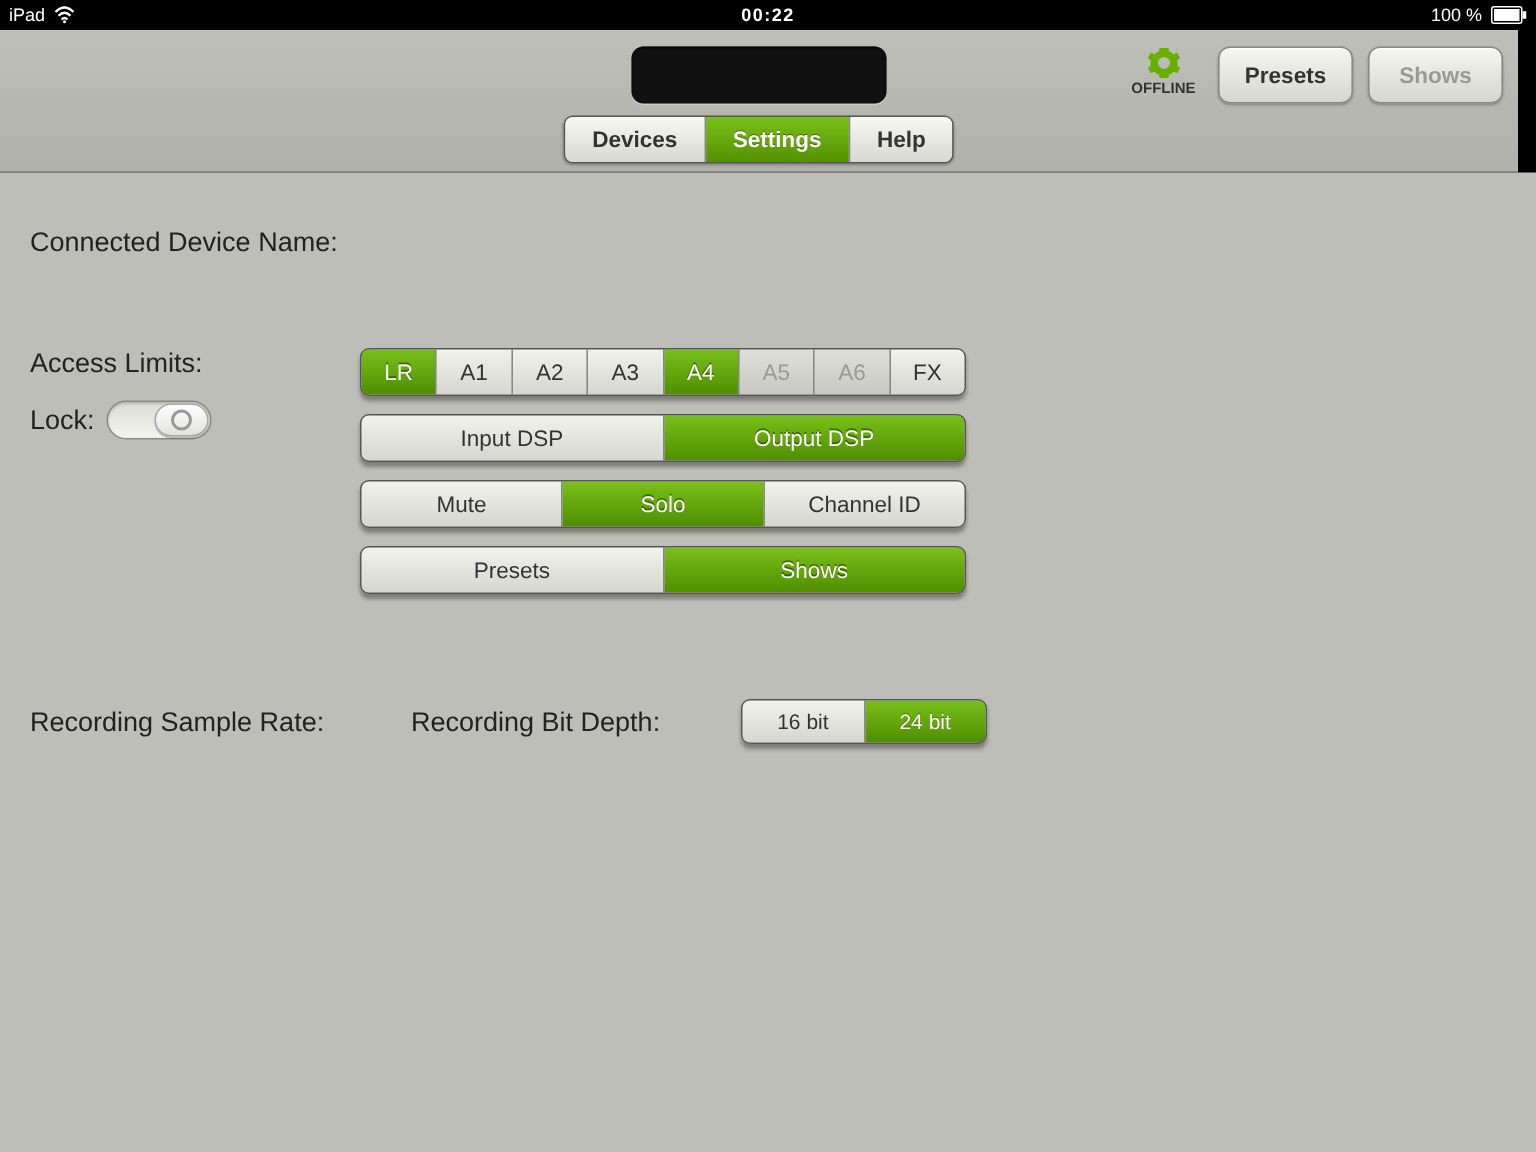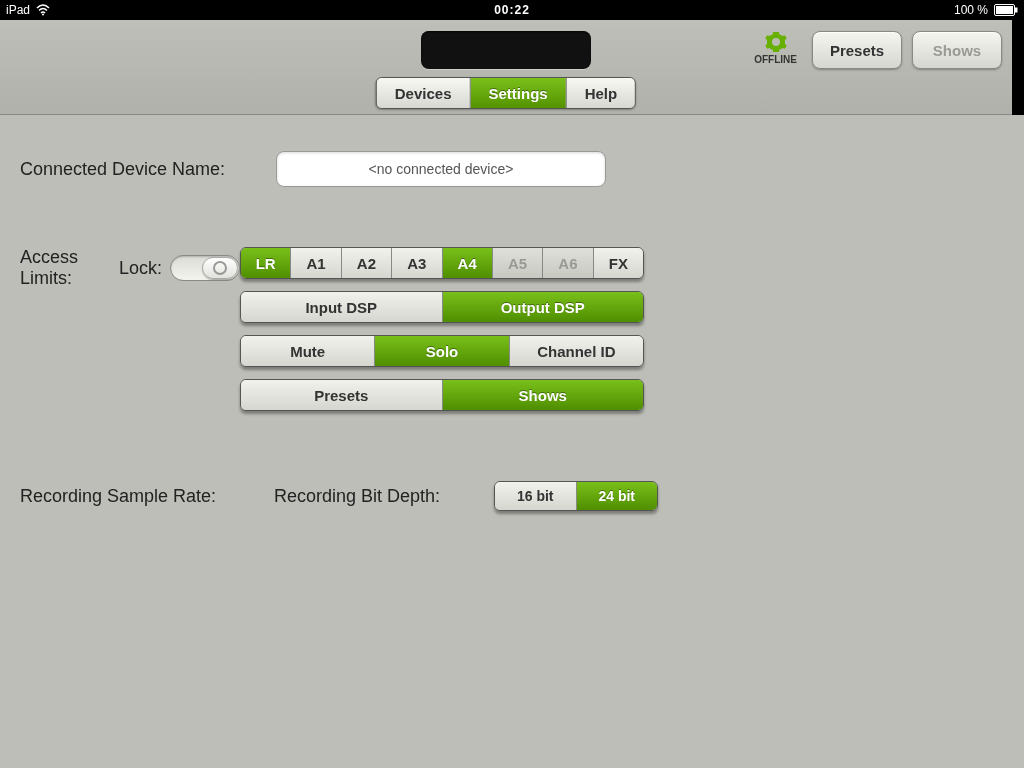--- a/index.html
+++ b/index.html
@@ -74,21 +74,21 @@
   .device-row { margin-top: 36px; gap: 36px; }
   .device-input {
     width: 330px; height: 36px; background: #fff; border: 1px solid #999; border-radius: 8px;
     display: flex; align-items: center; justify-content: center;
     color: #555; font-size: 14px;
     box-shadow: inset 0 1px 3px rgba(0,0,0,0.15);
   }
 
   
   .access-block { margin-top: 60px; }
-  .access-left { width: 240px; padding-left: 20px; display: flex; flex-direction: row; gap: 14px; }
+  .access-left { width: 240px; padding-left: 20px; display: flex; flex-direction: column; gap: 14px; }
   .access-right { display: flex; flex-direction: column; gap: 12px; }
 
   .lock-row { display: flex; align-items: center; gap: 8px; font-size: 18px; color: #222; }
   .lock-switch {
     width: 70px; height: 26px; background: linear-gradient(#dcdcd6,#f4f4ee);
     border: 1px solid #8a8a84; border-radius: 14px; position: relative;
     box-shadow: inset 0 1px 2px rgba(0,0,0,0.2);
   }
   .lock-knob {
     position: absolute; right: 1px; top: 1px; width: 36px; height: 22px;
@@ -100,21 +100,21 @@
 
   
   .seg {
     display: flex; border: 1px solid #555; border-radius: 6px; overflow: hidden; width: 404px;
     box-shadow: 0 3px 3px rgba(0,0,0,0.35);
   }
   .seg.seg-8 .seg-btn { flex: 1; }
   .seg-btn {
     height: 30px; display: flex; align-items: center; justify-content: center;
     background: linear-gradient(#f2f2ec,#d6d6d0);
-    font-weight: bold; font-size: 15px; color: #333;
+    font-weight: normal; font-size: 15px; color: #333;
     border-left: 1px solid #888; flex: 1; min-width: 0;
   }
   .seg-btn:first-child { border-left: none; }
   .seg-btn.active { background: linear-gradient(#79c01a,#4f8e00); color: #fff; text-shadow: 0 -1px 0 rgba(0,0,0,0.4); }
   .seg-btn.dim { color: #9a9a94; background: linear-gradient(#e0e0da,#c8c8c2); }
 
   .seg-wide .seg-btn { flex: 1; }
   .seg-3 .seg-btn { flex: 1; }
 
   
@@ -171,23 +171,20 @@
     <div class="tab-btn">Devices</div>
     <div class="tab-btn active">Settings</div>
     <div class="tab-btn">Help</div>
   </div>
 </div>
 
 <div class="content">
 
   <div class="row device-row">
     <div class="section-label">Connected Device Name:</div>
-    <div class="device-input">
-      <span>&lt;no connected device&gt;</span>
-    </div>
   </div>
 
   <div class="row access-block" style="align-items:flex-start;">
     <div class="access-left">
       <div style="font-size:18px;color:#222;">Access Limits:</div>
       <div class="lock-row">
         <span>Lock:</span>
         <div class="lock-switch">
           <div class="lock-knob"></div>
         </div>

